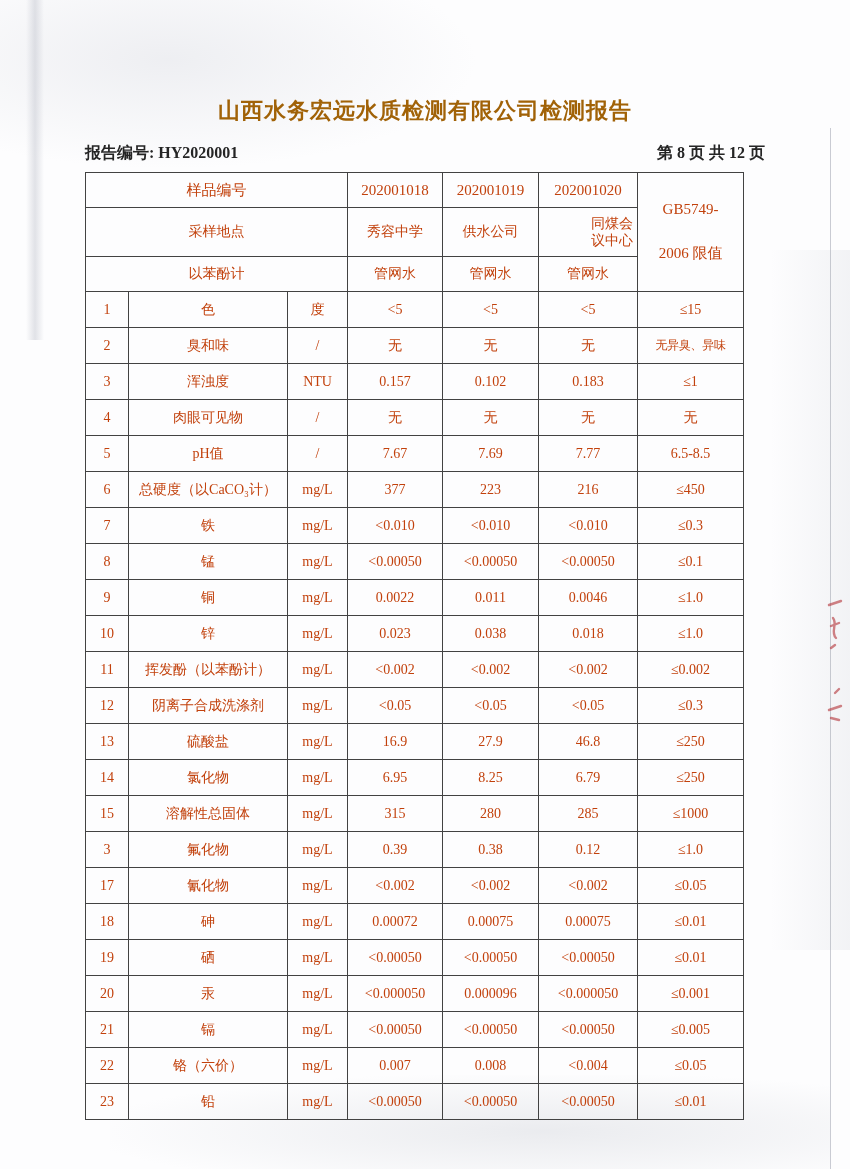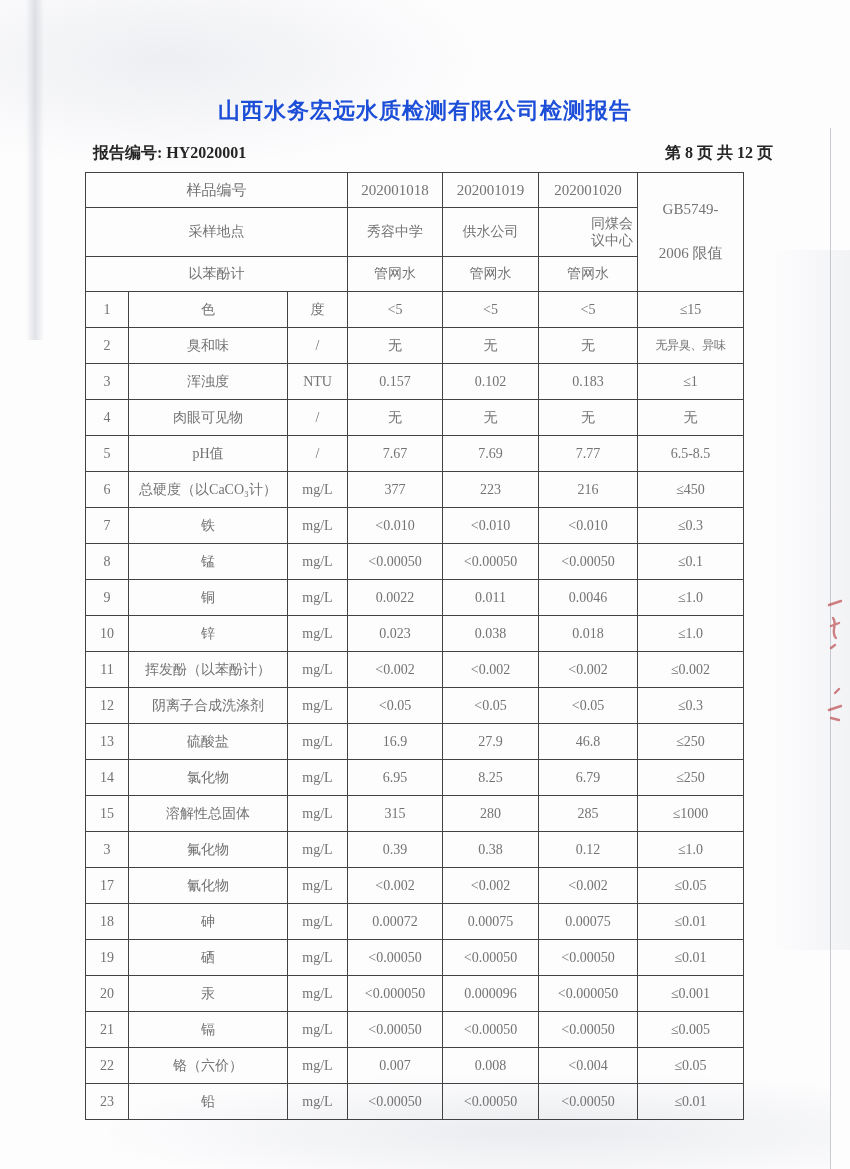--- a/index.html
+++ b/index.html
@@ -38,36 +38,36 @@
     position: absolute; left: 830px; top: 128px; width: 1px; height: 1041px;
     background: rgba(158,163,174,0.55);
   }
 
   
   .doc-title {
     position: absolute; left: 0; top: 96px; width: 100%;
     text-align: center;
     font-family: "Liberation Sans", "DejaVu Sans", sans-serif;
     font-size: 22px; font-weight: bold; letter-spacing: 1px;
-    color: #1d4ed8;
+    color: #a16207;
   }
   .meta-row {
-    position: absolute; left: 93px; top: 143px; width: 680px;
+    position: absolute; left: 85px; top: 143px; width: 680px;
     display: flex; justify-content: space-between; align-items: baseline;
     font-size: 16px; font-weight: bold; color: #252525;
   }
 
   
   table.report {
     position: absolute; left: 85px; top: 172px;
     width: 658px;
     border-collapse: collapse;
     table-layout: fixed;
     font-size: 14px;
-    color: #737373;
+    color: #c2410c;
   }
   table.report td {
     border: 1.5px solid #424242;
     text-align: center;
     vertical-align: middle;
     padding: 1px 2px;
     overflow: hidden;
   }
   tr.hr1 td { height: 32px; font-size: 15px; }
   tr.hr2 td { height: 46px; }

